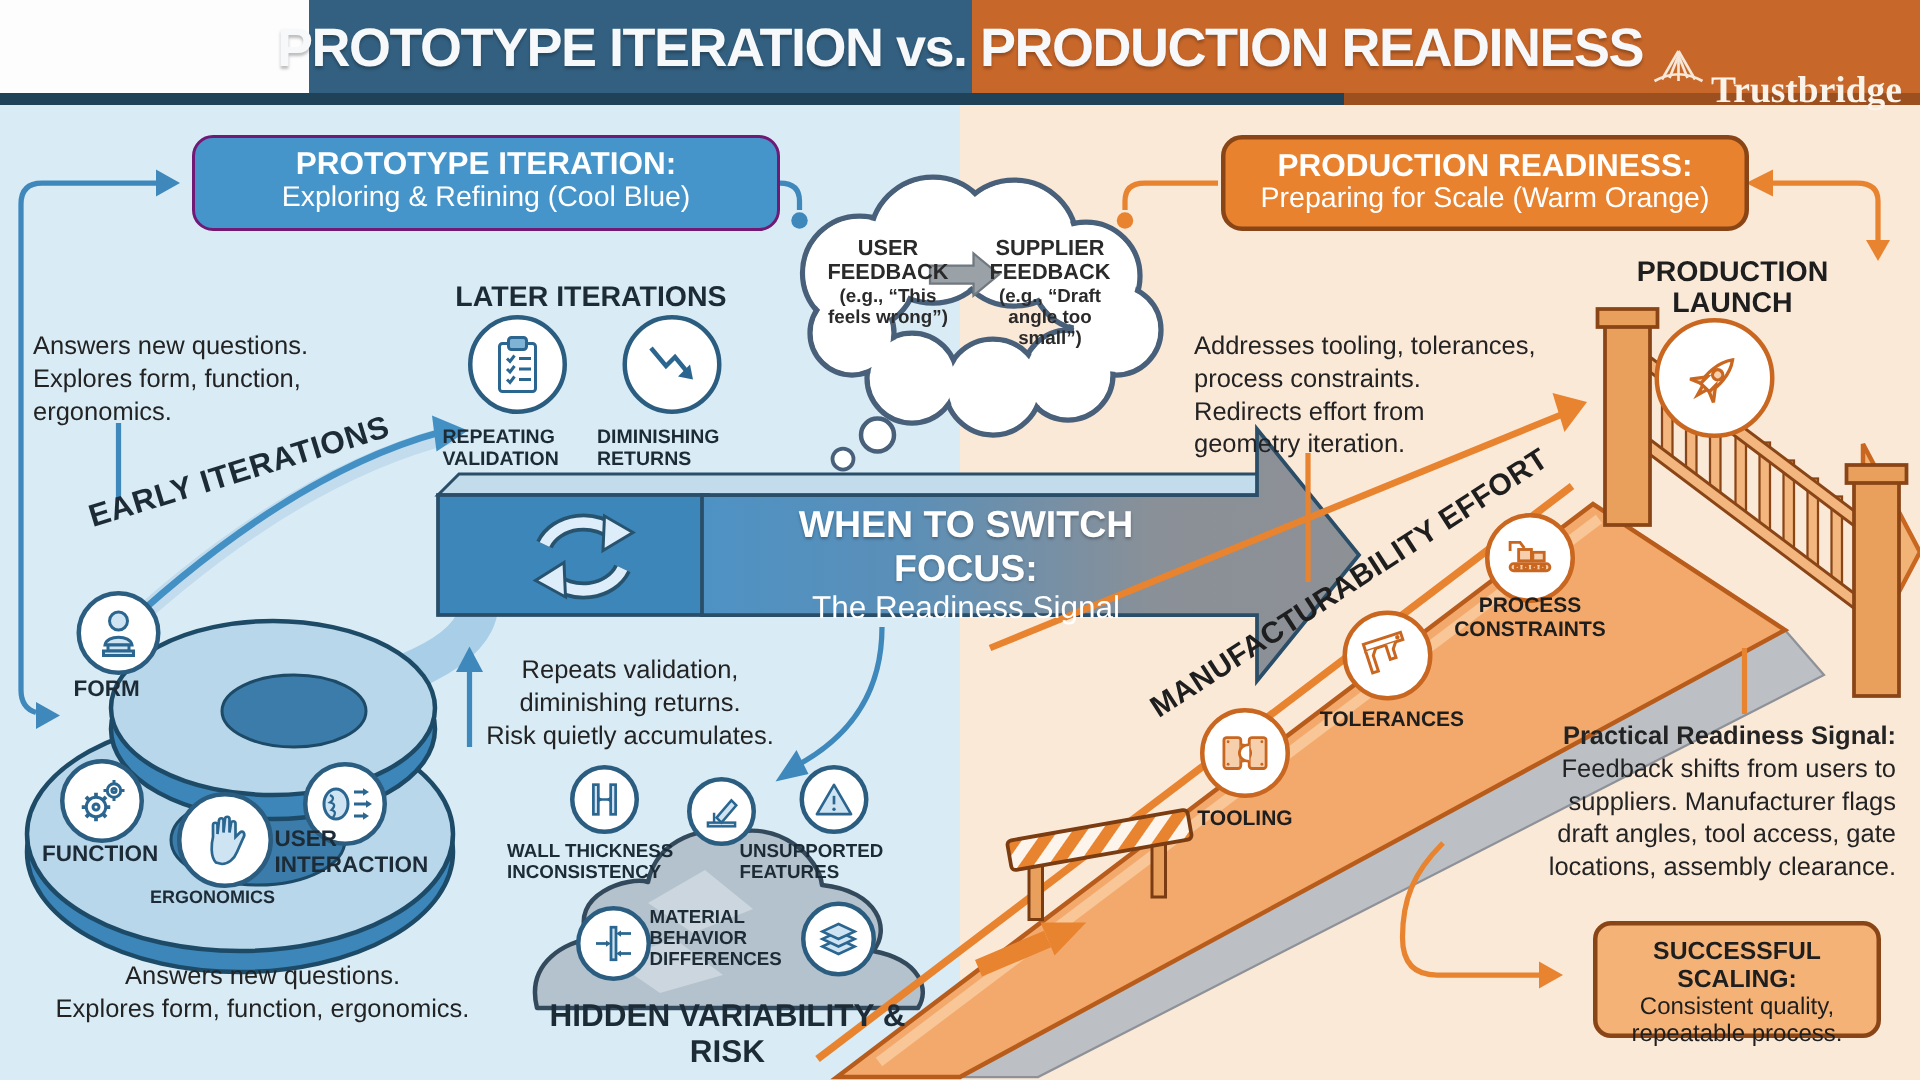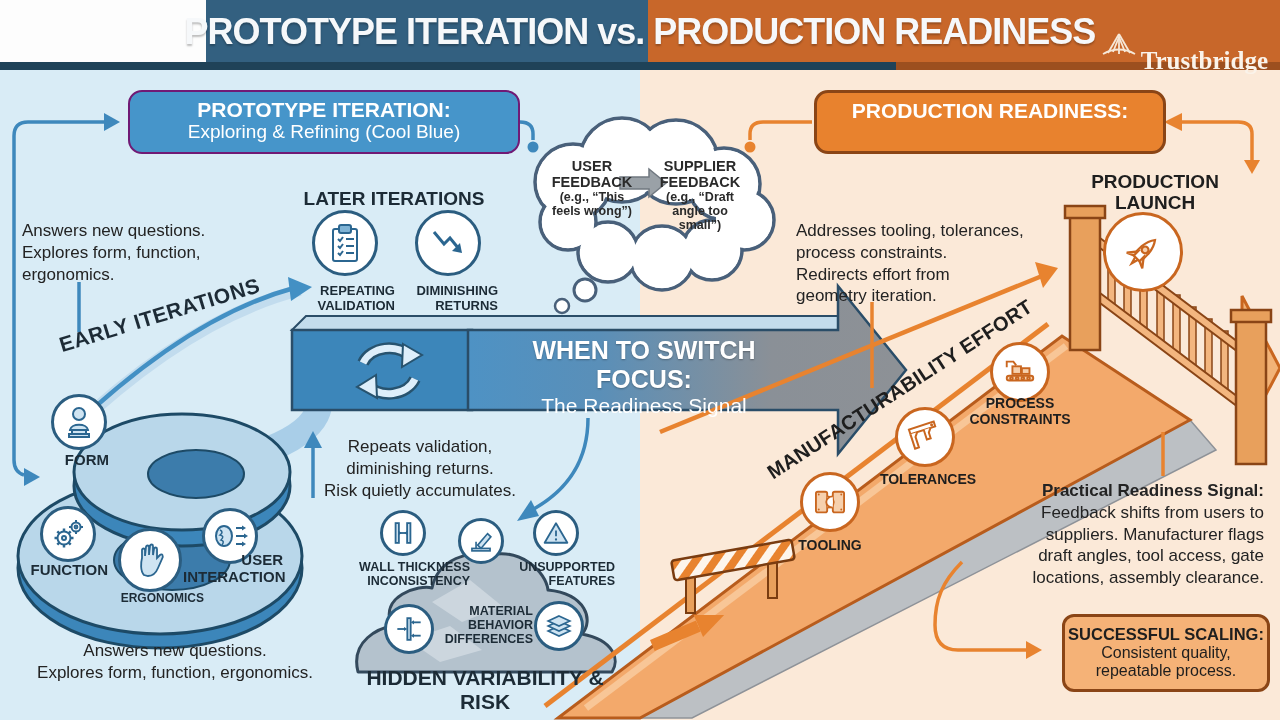--- a/index.html
+++ b/index.html
@@ -11,32 +11,32 @@
   .hdr-white{left:0;top:0;width:206px;height:62px;background:#fdfdfd;}
   .hdr-blue{left:206px;top:0;width:442px;height:62px;background:#336080;}
   .hdr-orange{left:648px;top:0;width:632px;height:62px;background:#c8672a;}
   .hdr-strip{left:0;top:62px;width:1280px;height:8px;background:linear-gradient(90deg,#1f4258 0 70%,#9c4f1f 70% 100%);}
   .page-title{left:150px;top:11px;width:980px;text-align:center;color:#f6f8fa;font-size:36px;font-weight:800;letter-spacing:-1px;text-shadow:0 2px 2px rgba(0,0,0,.25);}
   .brand{right:12px;top:15px;display:flex;align-items:center;gap:4px;color:#faf3ea;}
   .brand span{font-family:"Liberation Serif",serif;font-weight:700;font-size:25px;margin-top:32px;}
   
   .pre{white-space:pre-line;}
   .note{font-size:17px;color:#232323;line-height:1.28;}
-  .clabel{font-weight:800;font-size:13px;line-height:1.12;text-align:right;color:#1c2b36;}
+  .clabel{font-weight:800;font-size:13px;line-height:1.12;text-align:left;color:#1c2b36;}
   .olabel{font-weight:800;font-size:13.5px;line-height:1.12;text-align:center;color:#1e1e1e;}
   .circle{border-radius:50%;background:#fff;display:flex;align-items:center;justify-content:center;box-sizing:border-box;}
   .bcirc{border:3px solid #2b5d80;}
   .ocirc{border:3px solid #c9661f;}
   
   .callout{box-sizing:border-box;border-radius:14px;text-align:center;color:#fff;padding-top:6px;}
   .callout .t1{font-size:21px;font-weight:800;line-height:1.1;}
   .callout .t2{font-size:19px;font-weight:400;line-height:1.15;}
   .blue-box{left:128px;top:90px;width:392px;height:64px;background:#4695ca;border:2px solid #701a75;}
   .orange-box{left:814px;top:90px;width:352px;height:64px;background:#e8822e;border:3px solid #8a4516;}
-  .scaling-box{left:1062px;top:614px;width:208px;height:78px;background:#f5b277;border:3px solid #8a4516;border-radius:12px;text-align:center;color:#1e1e1e;padding-top:8px;box-sizing:border-box;}
+  .scaling-box{left:1062px;top:614px;width:192px;height:78px;background:#f5b277;border:3px solid #8a4516;border-radius:12px;text-align:center;color:#1e1e1e;padding-top:8px;box-sizing:border-box;}
   .scaling-box .t1{font-size:16.5px;font-weight:800;}
   .scaling-box .t2{font-size:16px;line-height:1.15;}
   .cloud-t{text-align:center;line-height:1.12;color:#2a2a2a;}
   .cloud-t .h{font-size:14.5px;font-weight:800;}
   .cloud-t .e{font-size:12.5px;font-weight:600;}
   .rot{transform-origin:center center;}
   .big-heading{font-weight:800;color:#1c2b36;text-align:center;}
   .arrow-text{text-align:center;color:#fff;}
   .arrow-text .a1{font-size:25px;font-weight:800;text-shadow:0 1px 2px rgba(0,0,0,.3);}
   .arrow-text .a2{font-size:21px;font-weight:400;}
@@ -212,20 +212,21 @@
     <span>Trustbridge</span>
   </div>
 
   <div class="abs callout blue-box">
     <div class="t1">PROTOTYPE ITERATION:</div>
     <div class="t2">Exploring &amp; Refining (Cool Blue)</div>
   </div>
 
   <div class="abs callout orange-box">
     <div class="t1">PRODUCTION READINESS:</div>
+    <div class="t2">Preparing for Scale (Warm Orange)</div>
   </div>
 
   <div class="abs cloud-t" style="left:547px;top:158px;width:90px;">
     <div class="h pre">USER
 FEEDBACK</div>
     <div class="e pre">(e.g., “This
 feels wrong”)</div>
   </div>
   <div class="abs cloud-t" style="left:650px;top:158px;width:100px;">
     <div class="h pre">SUPPLIER

